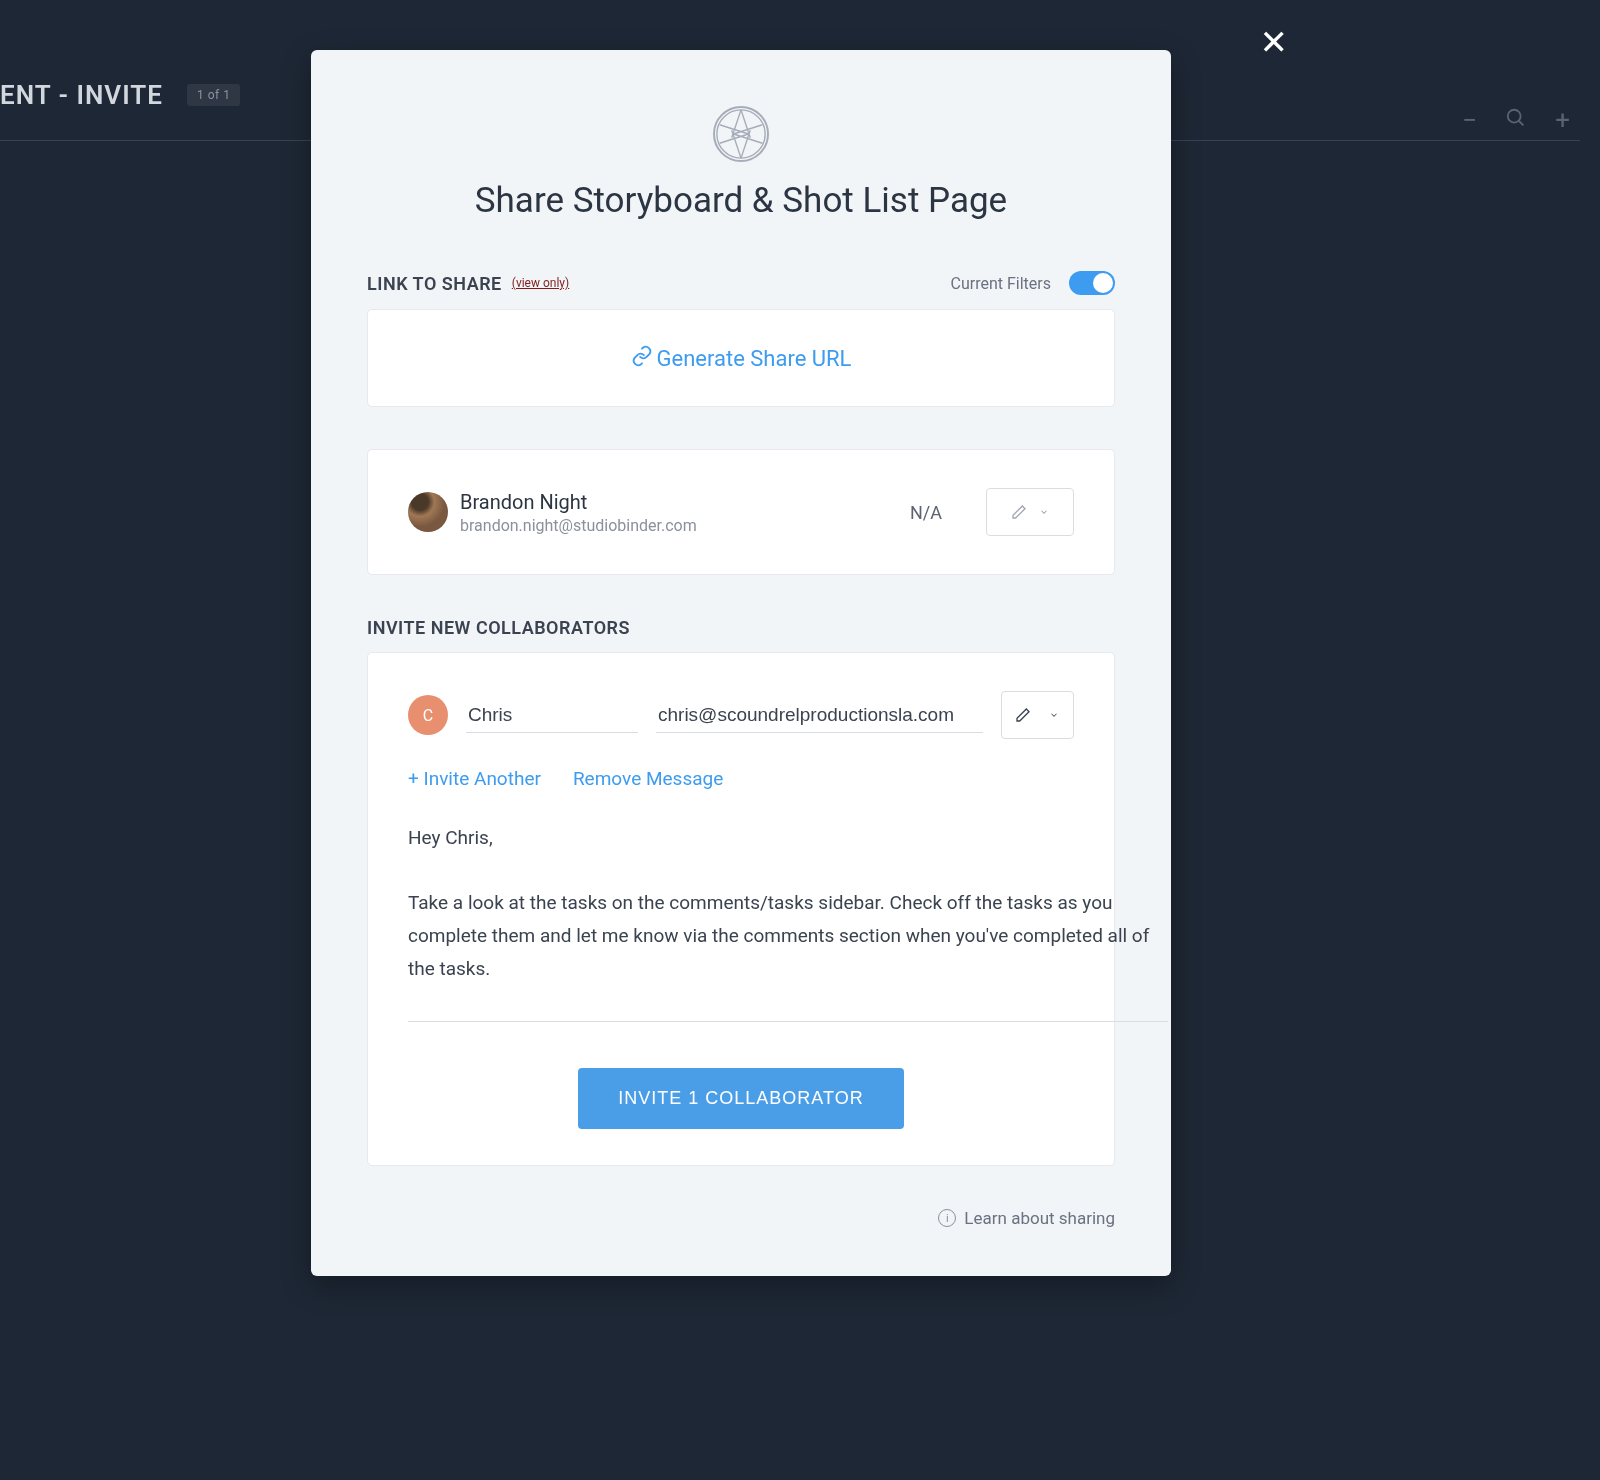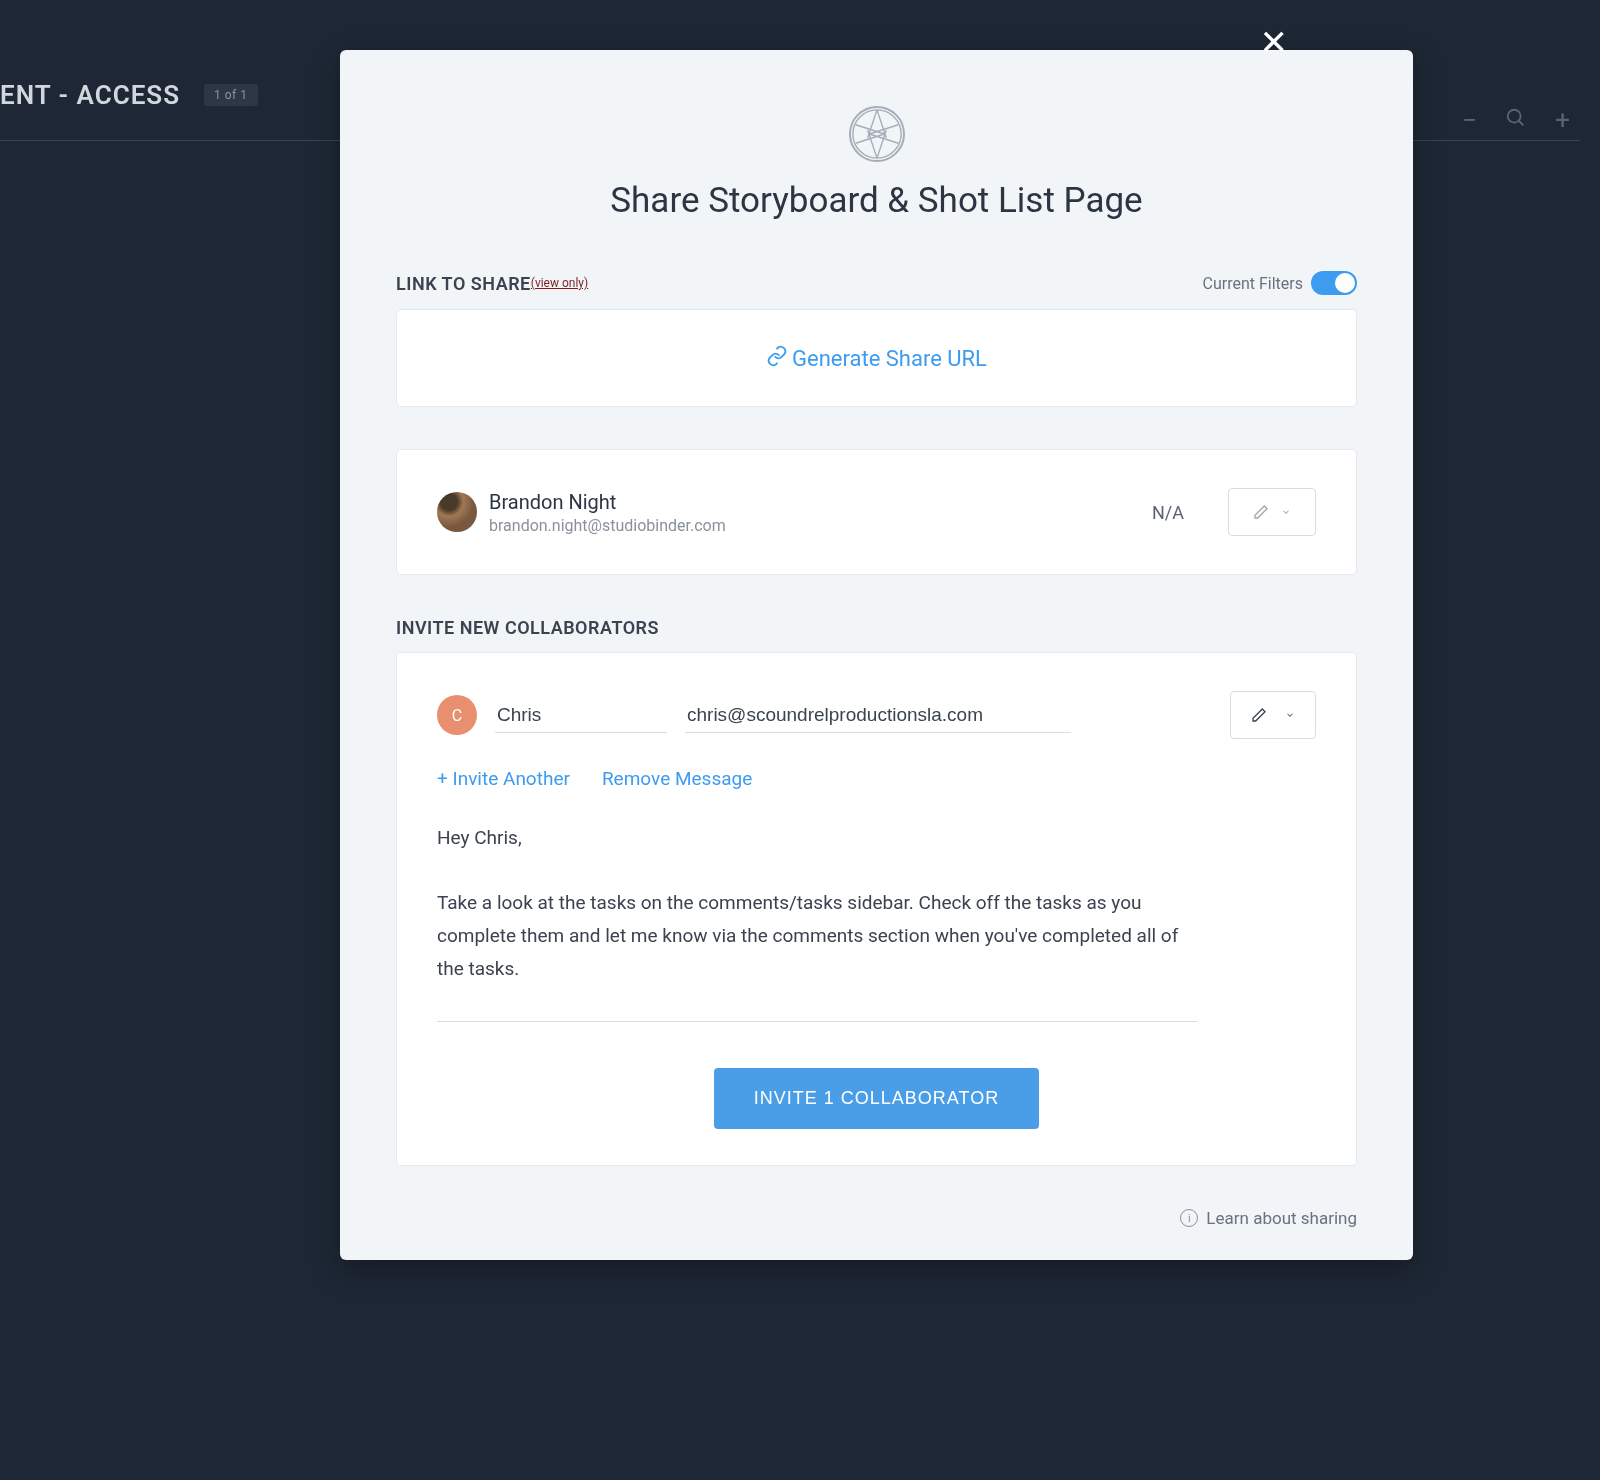--- a/index.html
+++ b/index.html
@@ -48,26 +48,26 @@
     display: flex;
     gap: 28px;
     color: #5a6274;
     font-size: 26px;
   }
 
   
   .modal {
     position: absolute;
     top: 50px;
-    left: 340px;
-    width: 1073px;
+    left: 311px;
+    width: 860px;
     background: #f2f5f8;
     border-radius: 6px;
     z-index: 5;
-    padding: 56px 56px 32px 56px;
+    padding: 56px 56px 48px 56px;
     box-shadow: 0 10px 30px rgba(0,0,0,0.3);
   }
   .close-btn {
     position: absolute;
     top: 28px;
     right: 1308px;
     color: #fff;
     font-size: 34px;
     cursor: pointer;
     z-index: 6;
@@ -95,20 +95,21 @@
   .aperture-icon svg { width: 100%; height: 100%; }
   .modal-title {
     font-size: 35px;
     font-weight: 400;
     color: #2c3542;
   }
 
   .section-heading {
     display: flex;
     align-items: center;
+    gap: 10px;
     margin-bottom: 14px;
   }
   .section-label {
     font-size: 18px;
     font-weight: 600;
     color: #3b4350;
     letter-spacing: 0.5px;
   }
   .section-hint {
     font-size: 12px;
@@ -303,21 +304,21 @@
     justify-content: center;
     font-size: 11px;
     color: #8a919d;
   }
 </style>
 </head>
 <body>
 
 <div class="bg-layer">
   <div class="bg-heading-row">
-    <span class="bg-heading">ENT - ACCESS</span>
+    <span class="bg-heading">ENT - INVITE</span>
     <span class="bg-badge">1 of 1</span>
   </div>
   <div class="bg-icons-right">
     <span>−</span>
     <span>
       <svg width="22" height="22" viewBox="0 0 24 24" fill="none" stroke="currentColor" stroke-width="2">
           <circle cx="10" cy="10" r="7"></circle>
           <line x1="20" y1="20" x2="15" y2="15"></line>
         </svg>
     </span>

